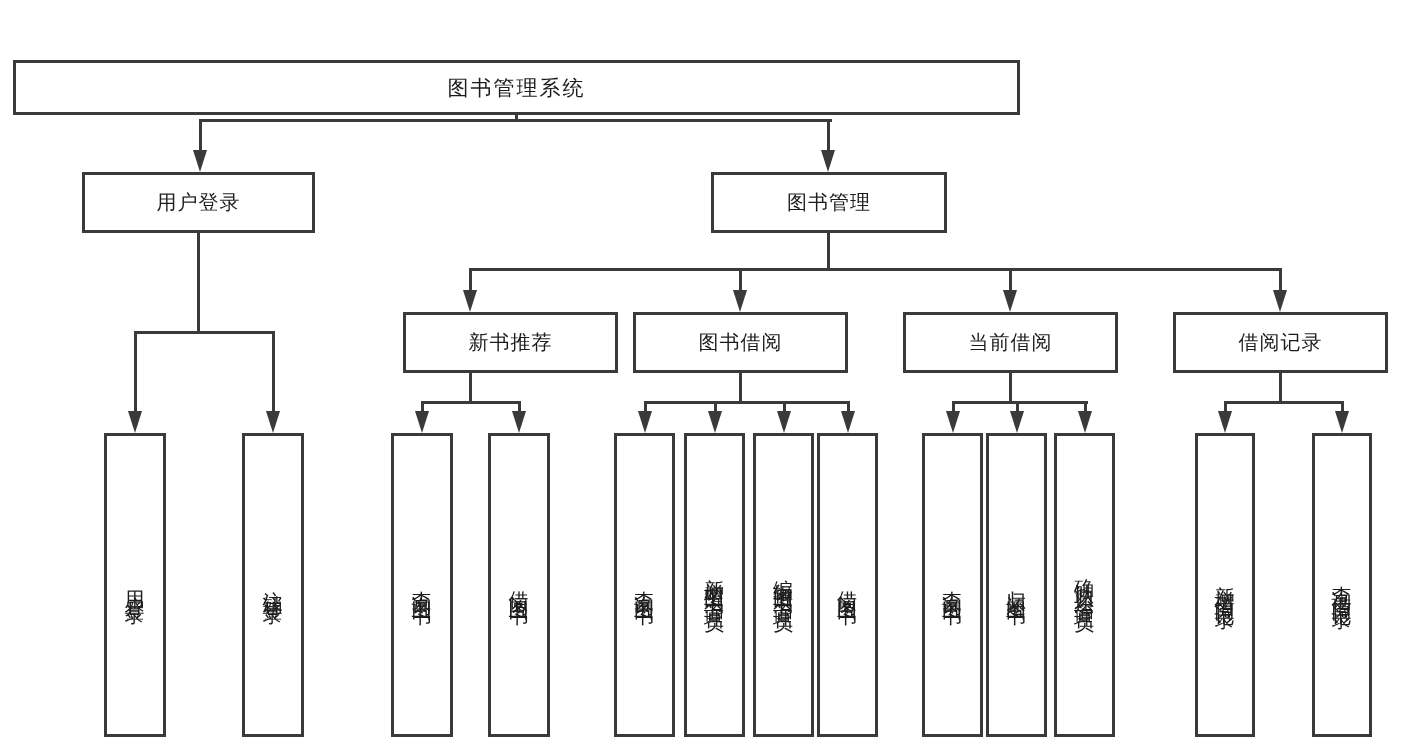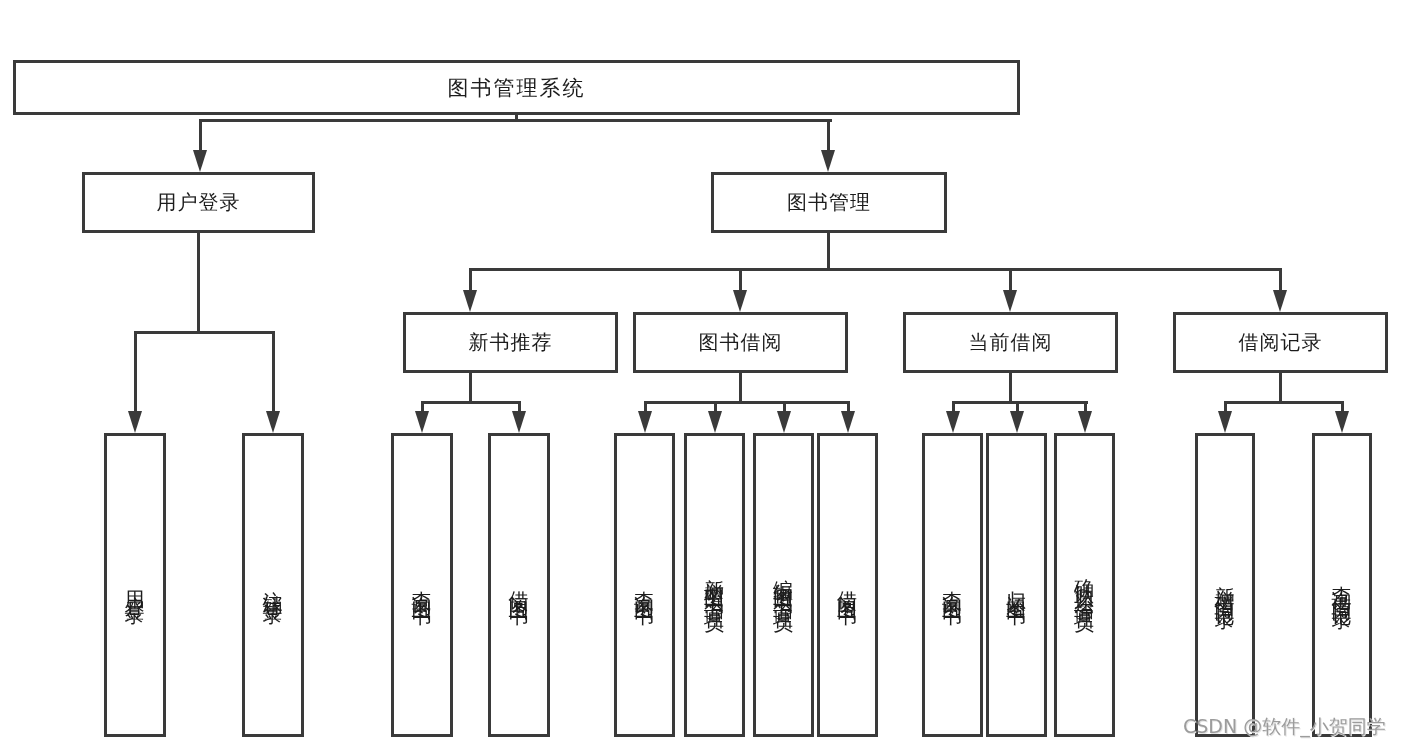--- a/index.html
+++ b/index.html
@@ -184,15 +184,14 @@
     <span>确认归还（管理员）</span>
   </div>
 
   <div class="box vbox" style="left:1195px;top:433px;width:60px;height:304px;">
     <span>新增借阅记录</span>
   </div>
   <div class="box vbox" style="left:1312px;top:433px;width:60px;height:304px;">
     <span>查询借阅记录</span>
   </div>
 
-  <div class="watermark">CSDN @软件_小贺同学</div>
 
 </div>
 
 </body></html>

